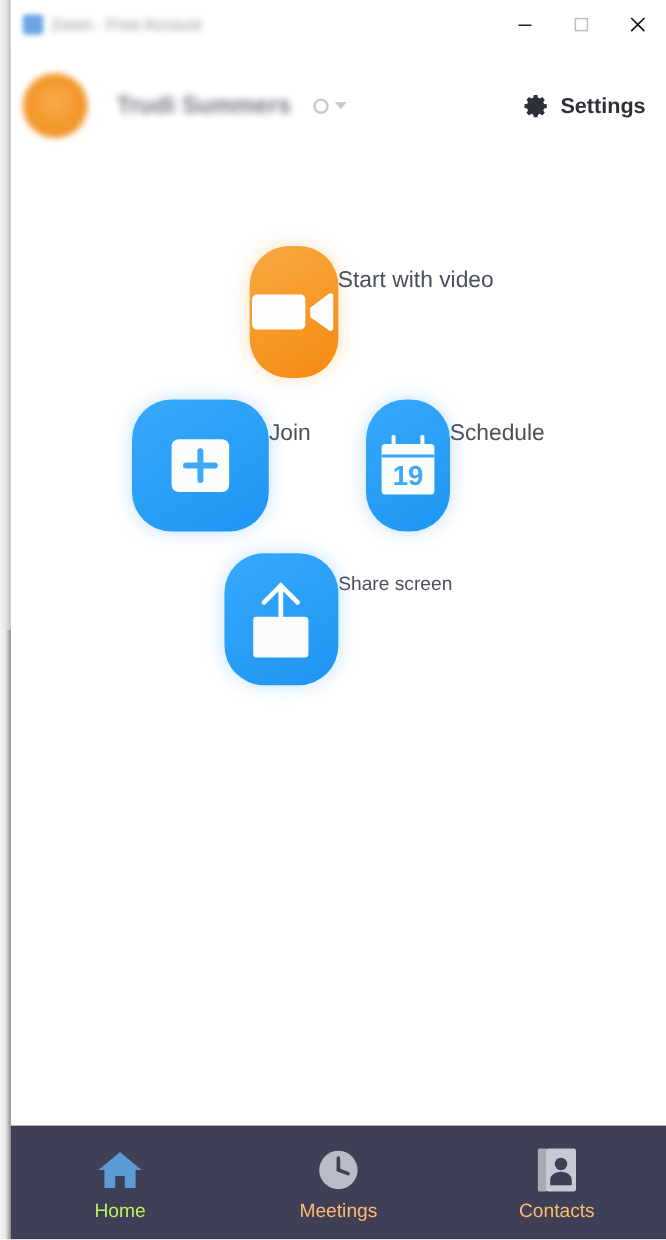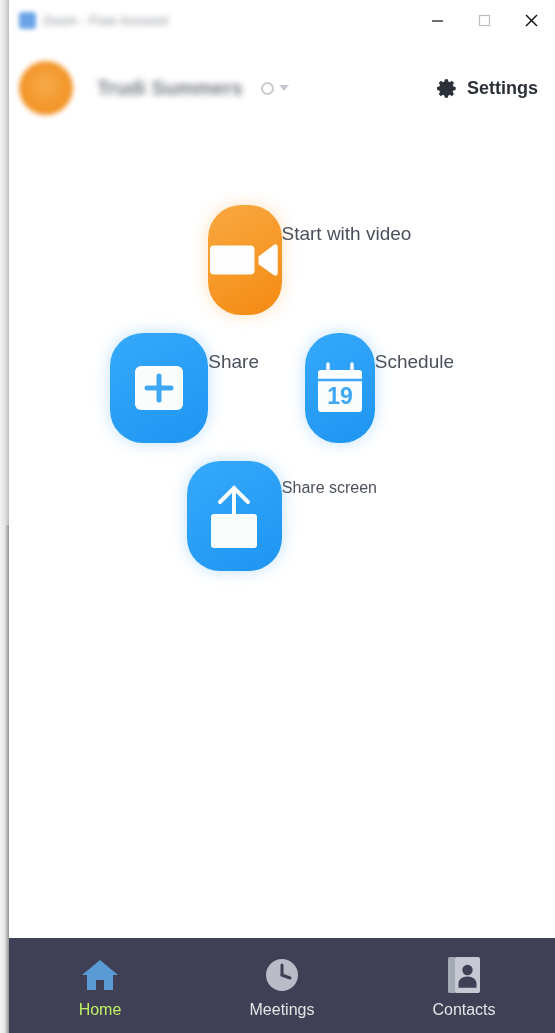--- a/index.html
+++ b/index.html
@@ -220,21 +220,21 @@
     flex: 1;
     padding-top: 18px;
     display: flex;
     flex-direction: column;
     align-items: center;
     gap: 7px;
     cursor: default;
   }
   .nav-label {
     font-size: 16px;
-    color: #e5e5e5;
+    color: #fdba74;
   }
   .nav-item.active .nav-label { color: #bef264; }
   .nav-icon { height: 38px; display:flex; align-items:center; justify-content:center; }
 </style>
 </head>
 <body>
 
 <div class="app-window">
 
   <div class="window-edge-left"></div>
@@ -303,21 +303,21 @@
       <div class="tile">
         <div class="tile-box blue">
           <svg width="50" height="46" viewBox="0 0 50 46">
             <rect x="1" y="1" width="48" height="44" rx="6" fill="#fbfcfc"></rect>
             <g stroke="#3ea8f6" stroke-width="5" stroke-linecap="round">
               <line x1="25" y1="11" x2="25" y2="35"></line>
               <line x1="13" y1="23" x2="37" y2="23"></line>
             </g>
           </svg>
         </div>
-        <div class="tile-label">Share</div>
+        <div class="tile-label">Join</div>
       </div>
 
       <div class="tile">
         <div class="tile-box blue">
           <svg width="52" height="54" viewBox="0 0 52 54">
             <g stroke="#fbfcfc" stroke-width="3.4" stroke-linecap="round">
               <line x1="14" y1="3" x2="14" y2="12"></line>
               <line x1="38" y1="3" x2="38" y2="12"></line>
             </g>
             <rect x="4" y="9" width="44" height="42" rx="3" fill="#fbfcfc"></rect>

